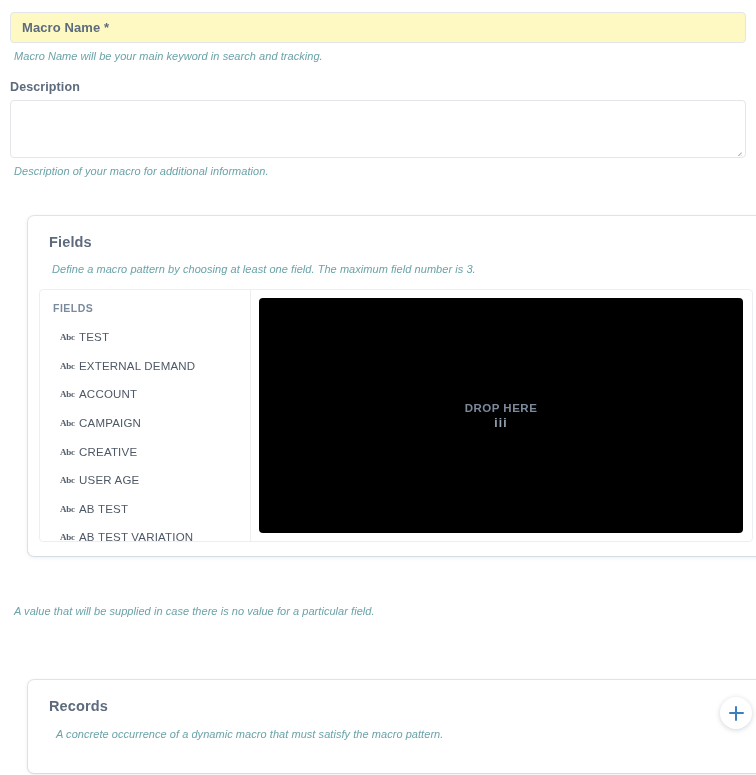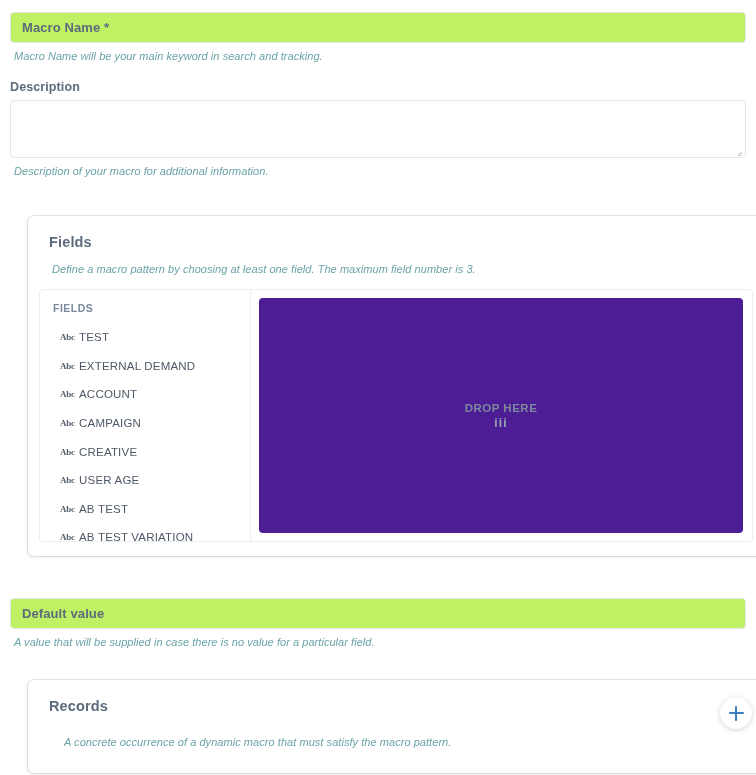--- a/index.html
+++ b/index.html
@@ -30,21 +30,21 @@
     width: 736px;
     box-sizing: border-box;
   }
 
   .text-input {
     width: 100%;
     height: 31px;
     box-sizing: border-box;
     border: 1px solid #e2e6ea;
     border-radius: 4px;
-    background: #bef264;
+    background: #fef9c3;
     display: flex;
     align-items: center;
     padding: 0 11px;
     font-size: 13px;
     font-weight: bold;
     color: #5d6b7d;
     letter-spacing: .1px;
   }
 
   .helper {
@@ -182,21 +182,21 @@
   }
 
   .drop-zone-wrap {
     flex: 1 1 auto;
     padding: 8px 9px 8px 8px;
     box-sizing: border-box;
     display: flex;
   }
   .drop-zone {
     flex: 1 1 auto;
-    background: #4c1d95;
+    background: #000000;
     border-radius: 4px;
     display: flex;
     flex-direction: column;
     align-items: center;
     justify-content: center;
   }
   .drop-zone .drop-label {
     font-size: 11.5px;
     font-weight: bold;
     color: #7d8a9c;
@@ -210,21 +210,21 @@
     font-weight: bold;
   }
 
   
   #records-card { top: 680px; height: 93px; }
   #records-card .card-title { position: absolute; left: 21px; top: 18px; }
   #records-card .helper {
     position: absolute;
     left: 28px;
     top: 48px;
-    margin: 8px;
+    margin: 0;
     padding: 0;
   }
 
   .fab {
     position: absolute;
     right: 12px;
     top: 17px;
     width: 32px;
     height: 32px;
     border-radius: 50%;
@@ -319,23 +319,20 @@
         <div class="drop-zone">
           <div class="drop-label">DROP HERE</div>
           <div class="drop-glyph">iii</div>
         </div>
       </div>
 
     </div>
   </div>
 
   <div class="field-block" style="top:598px;">
-    <div class="text-input">
-      <span>Default value</span>
-    </div>
     <div class="helper">A value that will be supplied in case there is no value for a particular field.</div>
   </div>
 
   <div class="card" id="records-card">
     <div class="card-title">Records</div>
     <div class="helper">A concrete occurrence of a dynamic macro that must satisfy the macro pattern.</div>
     <button class="fab">
       <span class="plus"></span>
     </button>
   </div>

